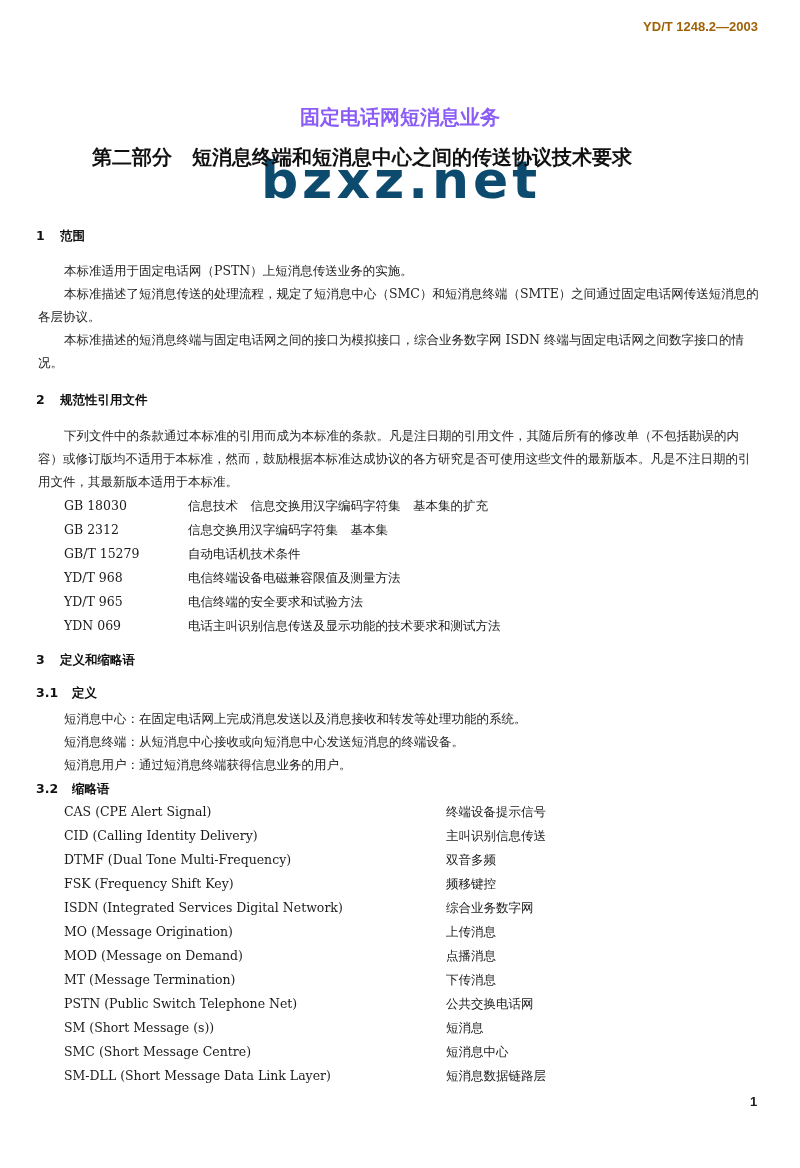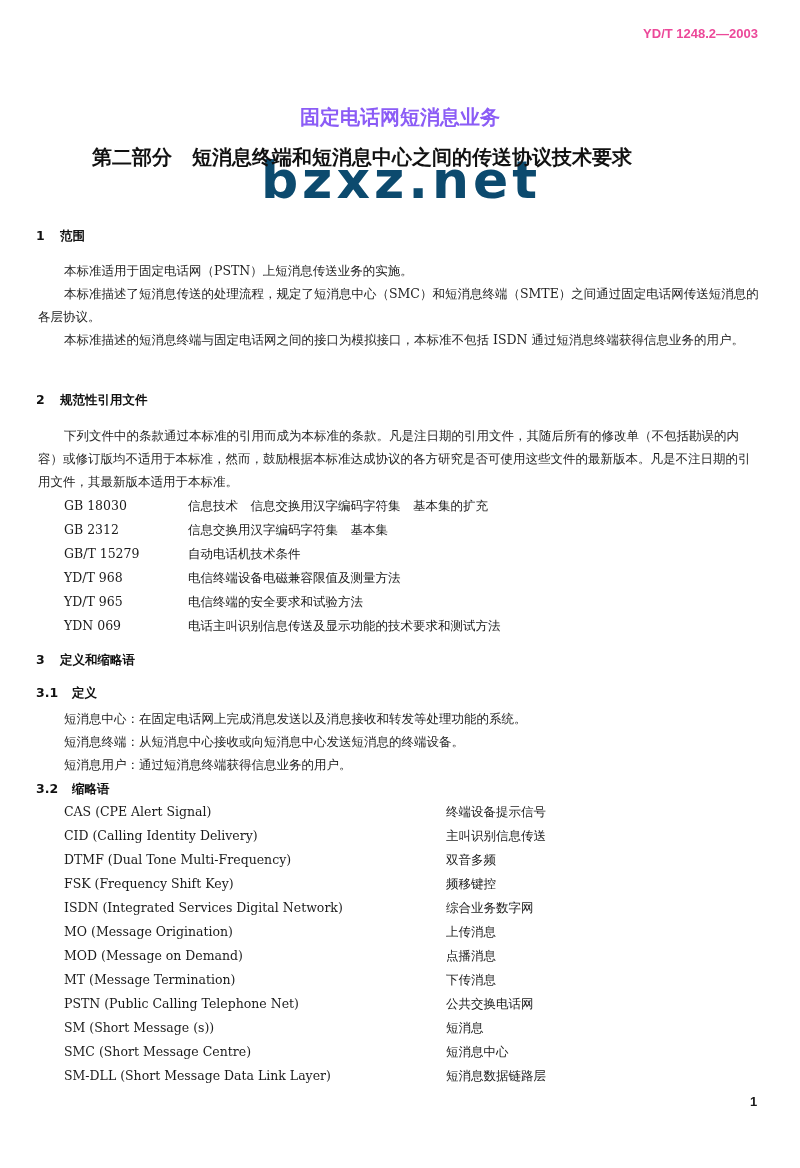--- a/index.html
+++ b/index.html
@@ -1,20 +1,20 @@
 <!DOCTYPE html>
 <html><head>
 <meta charset="utf-8">
 <style>
   html, body { margin: 0; padding: 0; background: #ffffff; }
   body { width: 800px; height: 1168px; position: relative; overflow: hidden;
          font-family: "DejaVu Serif", "Liberation Serif", serif; color: #1a1a1a; }
   .abs { position: absolute; }
-  .std-code { top: 26px; right: 42px; font-family: "Liberation Sans", "DejaVu Sans", sans-serif;
-              font-weight: bold; font-size: 13px; letter-spacing: 0; color: #ec4899; }
+  .std-code { top: 19px; right: 42px; font-family: "Liberation Sans", "DejaVu Sans", sans-serif;
+              font-weight: bold; font-size: 13px; letter-spacing: 0; color: #a16207; }
   .title1 { top: 104px; left: 0; width: 800px; text-align: center;
             font-family: "DejaVu Sans", sans-serif; font-weight: bold; font-size: 20px; color: #8b5cf6; }
   .title2 { top: 144px; left: 0; width: 724px; text-align: center;
             font-family: "DejaVu Sans", sans-serif; font-weight: bold; font-size: 20px; color: #111; }
   .title2 .gap { display: inline-block; width: 20px; }
   .watermark { top: 148px; left: 136px; width: 530px; text-align: center;
                font-family: "DejaVu Sans", sans-serif; font-weight: bold; font-size: 52px;
                color: #0c4a6e; letter-spacing: 4px; z-index: 0; line-height: 64px; }
   .content { z-index: 1; }
   .h1 { font-family: "DejaVu Sans", sans-serif; font-weight: bold; font-size: 12.5px; color: #111; }
@@ -41,21 +41,21 @@
 <div class="abs title2 content">
   <span>第二部分</span><span class="gap"></span><span>短消息终端和短消息中心之间的传送协议技术要求</span>
 </div>
 
 <div class="abs h1 content" style="top:228px; left:36px;">
   <span class="num">1</span><span>范围</span>
 </div>
 <div class="abs para content" style="top:259px; left:38px; width:724px;">
   <div class="indent">本标准适用于固定电话网（PSTN）上短消息传送业务的实施。</div>
   <div class="indent">本标准描述了短消息传送的处理流程，规定了短消息中心（SMC）和短消息终端（SMTE）之间通过固定电话网传送短消息的各层协议。</div>
-  <div class="indent">本标准描述的短消息终端与固定电话网之间的接口为模拟接口，本标准不包括 ISDN 通过短消息终端获得信息业务的用户。</div>
+  <div class="indent">本标准描述的短消息终端与固定电话网之间的接口为模拟接口，综合业务数字网 ISDN 终端与固定电话网之间数字接口的情况。</div>
 </div>
 
 <div class="abs h1 content" style="top:392px; left:36px;">
   <span class="num">2</span><span>规范性引用文件</span>
 </div>
 <div class="abs para content indent" style="top:424px; left:38px; width:724px;">下列文件中的条款通过本标准的引用而成为本标准的条款。凡是注日期的引用文件，其随后所有的修改单（不包括勘误的内容）或修订版均不适用于本标准，然而，鼓励根据本标准达成协议的各方研究是否可使用这些文件的最新版本。凡是不注日期的引用文件，其最新版本适用于本标准。</div>
 
 <div class="content">
   <div class="ref-row" style="top:498px;">
     <span class="ref-code">GB 18030</span>
@@ -127,21 +127,21 @@
   </div>
   <div class="abbr-row" style="top:948px;">
     <span class="abbr-en">MOD (Message on Demand)</span>
     <span class="abbr-cn">点播消息</span>
   </div>
   <div class="abbr-row" style="top:972px;">
     <span class="abbr-en">MT (Message Termination)</span>
     <span class="abbr-cn">下传消息</span>
   </div>
   <div class="abbr-row" style="top:996px;">
-    <span class="abbr-en">PSTN (Public Calling Telephone Net)</span>
+    <span class="abbr-en">PSTN (Public Switch Telephone Net)</span>
     <span class="abbr-cn">公共交换电话网</span>
   </div>
   <div class="abbr-row" style="top:1020px;">
     <span class="abbr-en">SM (Short Message (s))</span>
     <span class="abbr-cn">短消息</span>
   </div>
   <div class="abbr-row" style="top:1044px;">
     <span class="abbr-en">SMC (Short Message Centre)</span>
     <span class="abbr-cn">短消息中心</span>
   </div>

